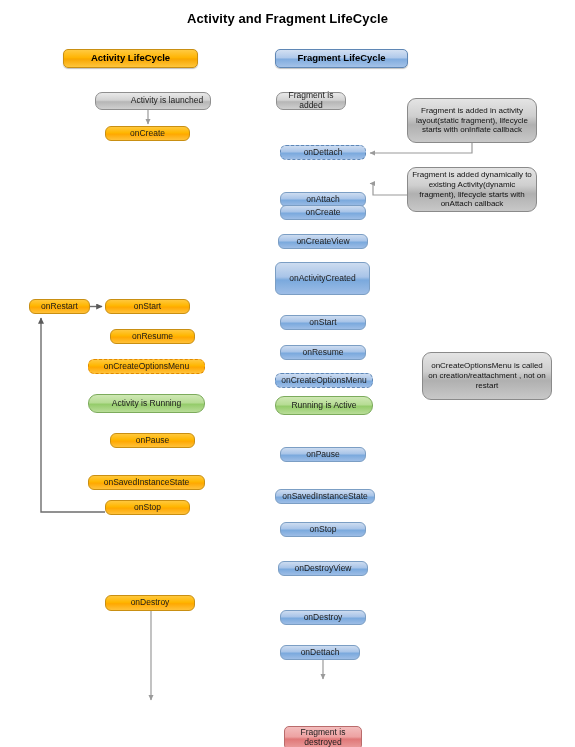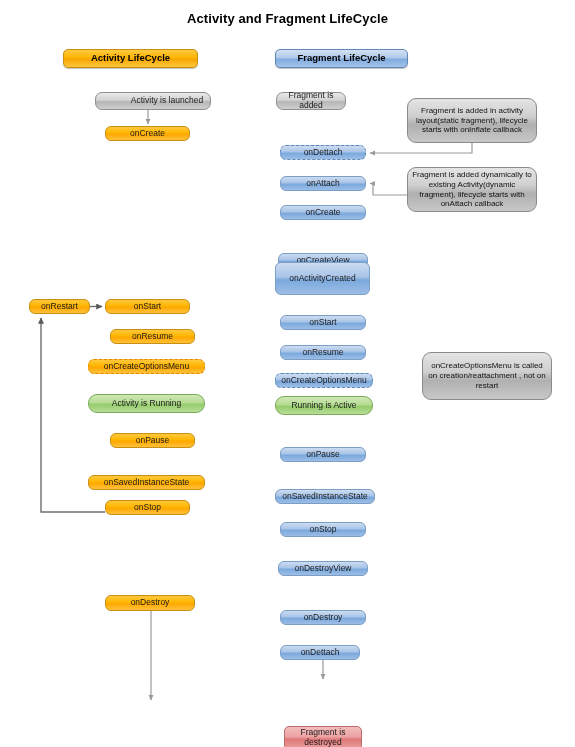--- a/index.html
+++ b/index.html
@@ -165,27 +165,27 @@
       <span>Activity is Shutdown</span>
     </div>
   </div>
 <div id="fragment-nodes">
     <div class="node grey" style="left: 276px; top: 92px; width: 70px; height: 18px;">
       <span>Fragment is added</span>
     </div>
     <div class="node blue-dashed" style="left: 280px; top: 145px; width: 86px; height: 15px;">
       <span>onDettach</span>
     </div>
-    <div class="node blue" style="left: 280px; top: 176px; width: 86px; height: 15px; text-align: right;">
+    <div class="node blue" style="left: 280px; top: 192px; width: 86px; height: 15px; text-align: right;">
       <span>onAttach</span>
     </div>
     <div class="node blue" style="left: 280px; top: 205px; width: 86px; height: 15px;">
       <span>onCreate</span>
     </div>
-    <div class="node blue" style="left: 278px; top: 234px; width: 90px; height: 15px; margin-top: 19px;">
+    <div class="node blue" style="left: 278px; top: 234px; width: 90px; height: 15px;">
       <span>onCreateView</span>
     </div>
     <div class="node blue" style="left: 275px; top: 262px; width: 95px; height: 33px;">
       <span>onActivityCreated</span>
     </div>
     <div class="node blue" style="left: 280px; top: 315px; width: 86px; height: 15px;">
       <span>onStart</span>
     </div>
     <div class="node blue" style="left: 280px; top: 345px; width: 86px; height: 15px;">
       <span>onResume</span>

